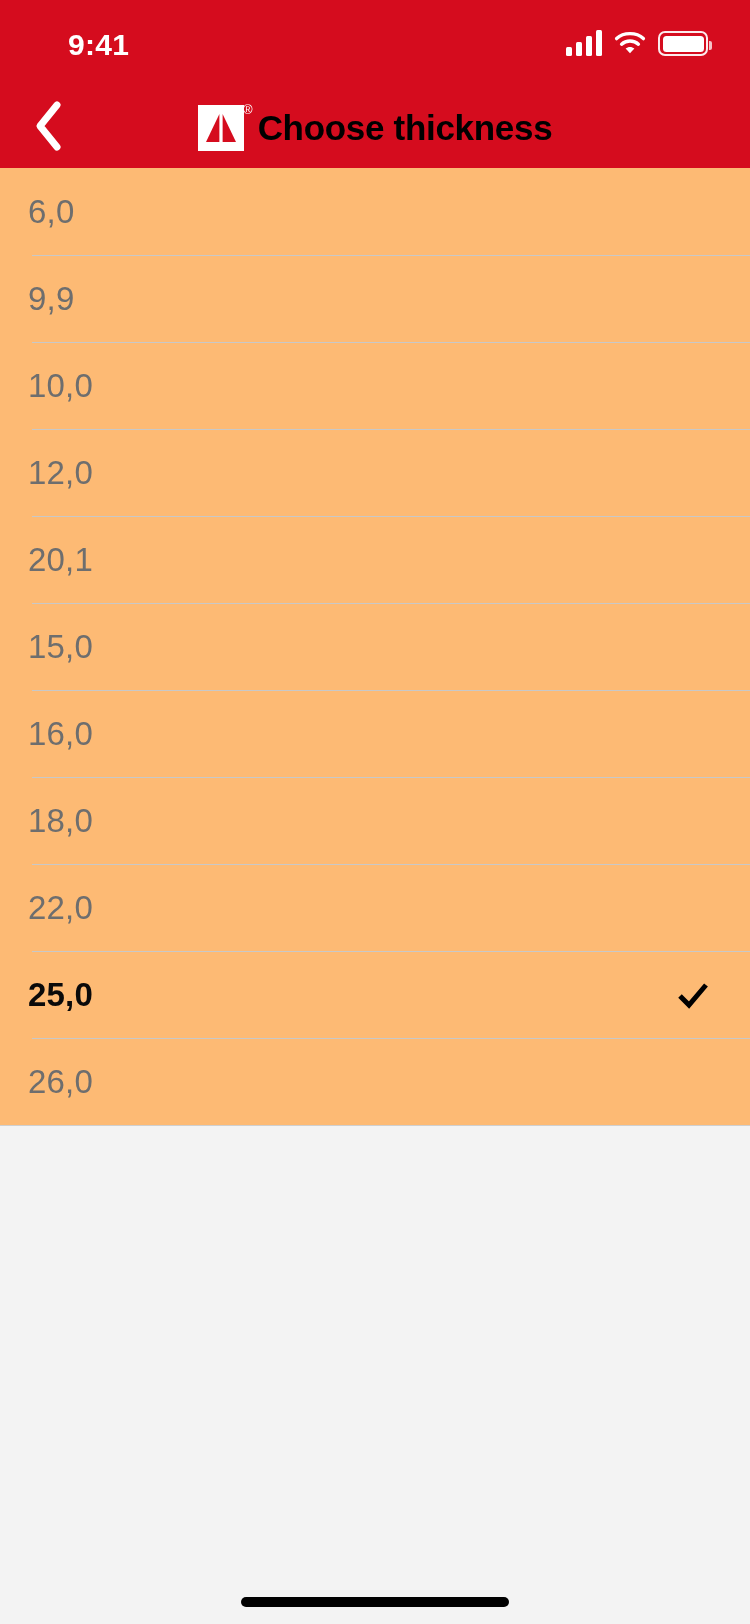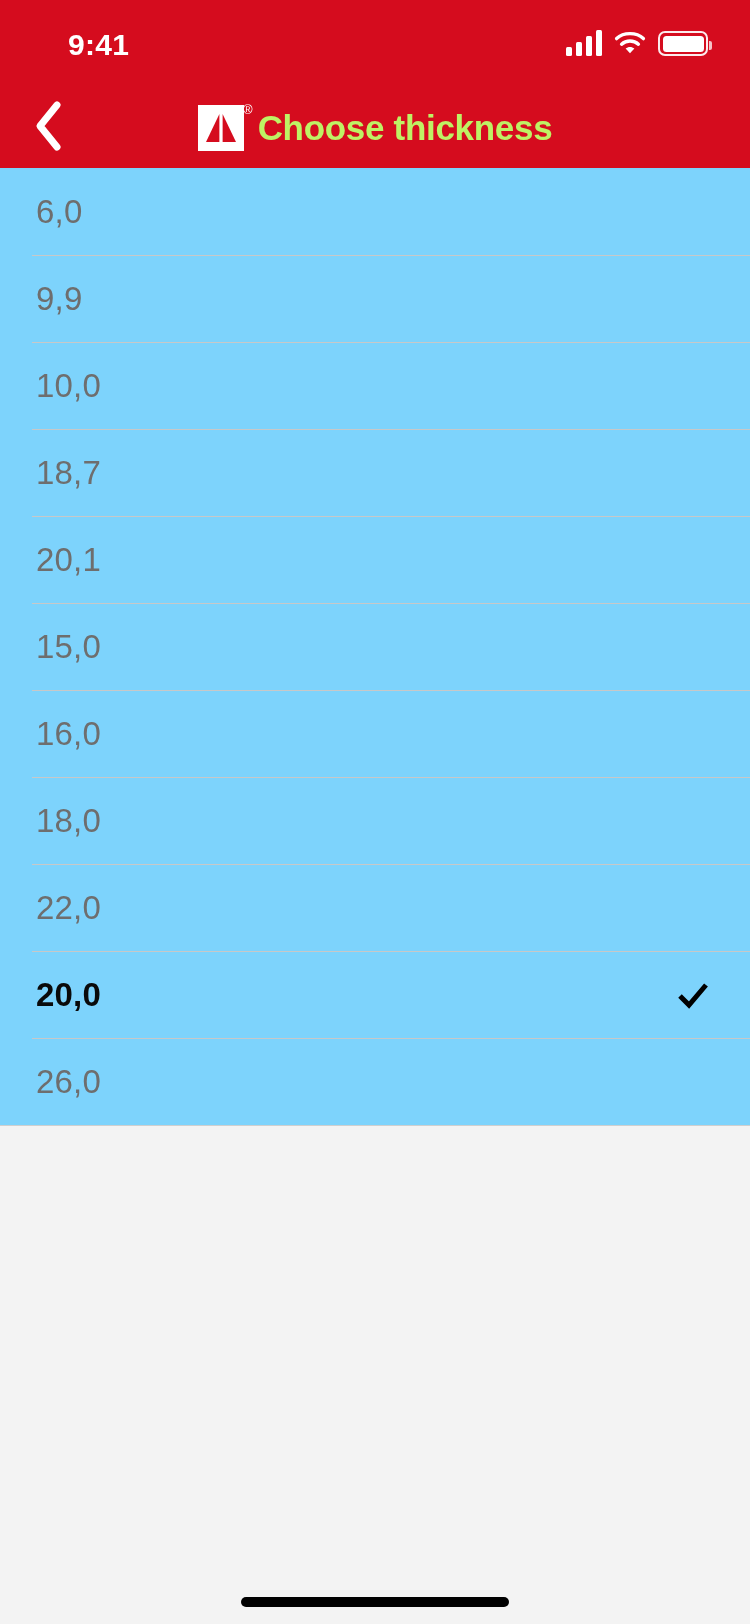--- a/index.html
+++ b/index.html
@@ -89,40 +89,40 @@
     flex:0 0 auto;
   }
   .brand-logo .reg {
     position:absolute;
     right:-9px; top:-2px;
     color:#ffffff;
     font-size:13px;
     line-height:1;
   }
   .nav-title {
-    color:#bef264;
+    color:#000000;
     font-size:35px;
     font-weight:bold;
     letter-spacing:-0.3px;
     white-space:nowrap;
   }
 
   
   .list {
     background:#ffffff;
     flex:0 0 auto;
     border-bottom:1px solid #cfcfcf;
   }
   .row {
     height:87px;
     display:flex; align-items:center;
-    padding:0 40px 0 36px;
+    padding:0 40px 0 28px;
     position:relative;
     cursor:pointer;
-    background:#7dd3fc;
+    background:#fdba74;
   }
   .row + .row::before{
     content:"";
     position:absolute;
     left:32px; right:0; top:0;
     height:1px;
     background:#c8c8c8;
   }
   .row-label {
     font-size:33px;
@@ -206,39 +206,39 @@
       <div class="row">
         <span class="row-label">6,0</span>
       </div>
       <div class="row">
         <span class="row-label">9,9</span>
       </div>
       <div class="row">
         <span class="row-label">10,0</span>
       </div>
       <div class="row">
-        <span class="row-label">18,7</span>
+        <span class="row-label">12,0</span>
       </div>
       <div class="row">
         <span class="row-label">20,1</span>
       </div>
       <div class="row">
         <span class="row-label">15,0</span>
       </div>
       <div class="row">
         <span class="row-label">16,0</span>
       </div>
       <div class="row">
         <span class="row-label">18,0</span>
       </div>
       <div class="row">
         <span class="row-label">22,0</span>
       </div>
       <div class="row selected">
-        <span class="row-label">20,0</span>
+        <span class="row-label">25,0</span>
         <span class="check">
           <svg width="34" height="34" viewBox="0 0 34 34" fill="none">
             <path d="M4 18 L13 27 L30 7" stroke="#000000" stroke-width="5" stroke-linecap="butt" stroke-linejoin="miter"></path>
           </svg>
         </span>
       </div>
       <div class="row">
         <span class="row-label">26,0</span>
       </div>
     </div>

